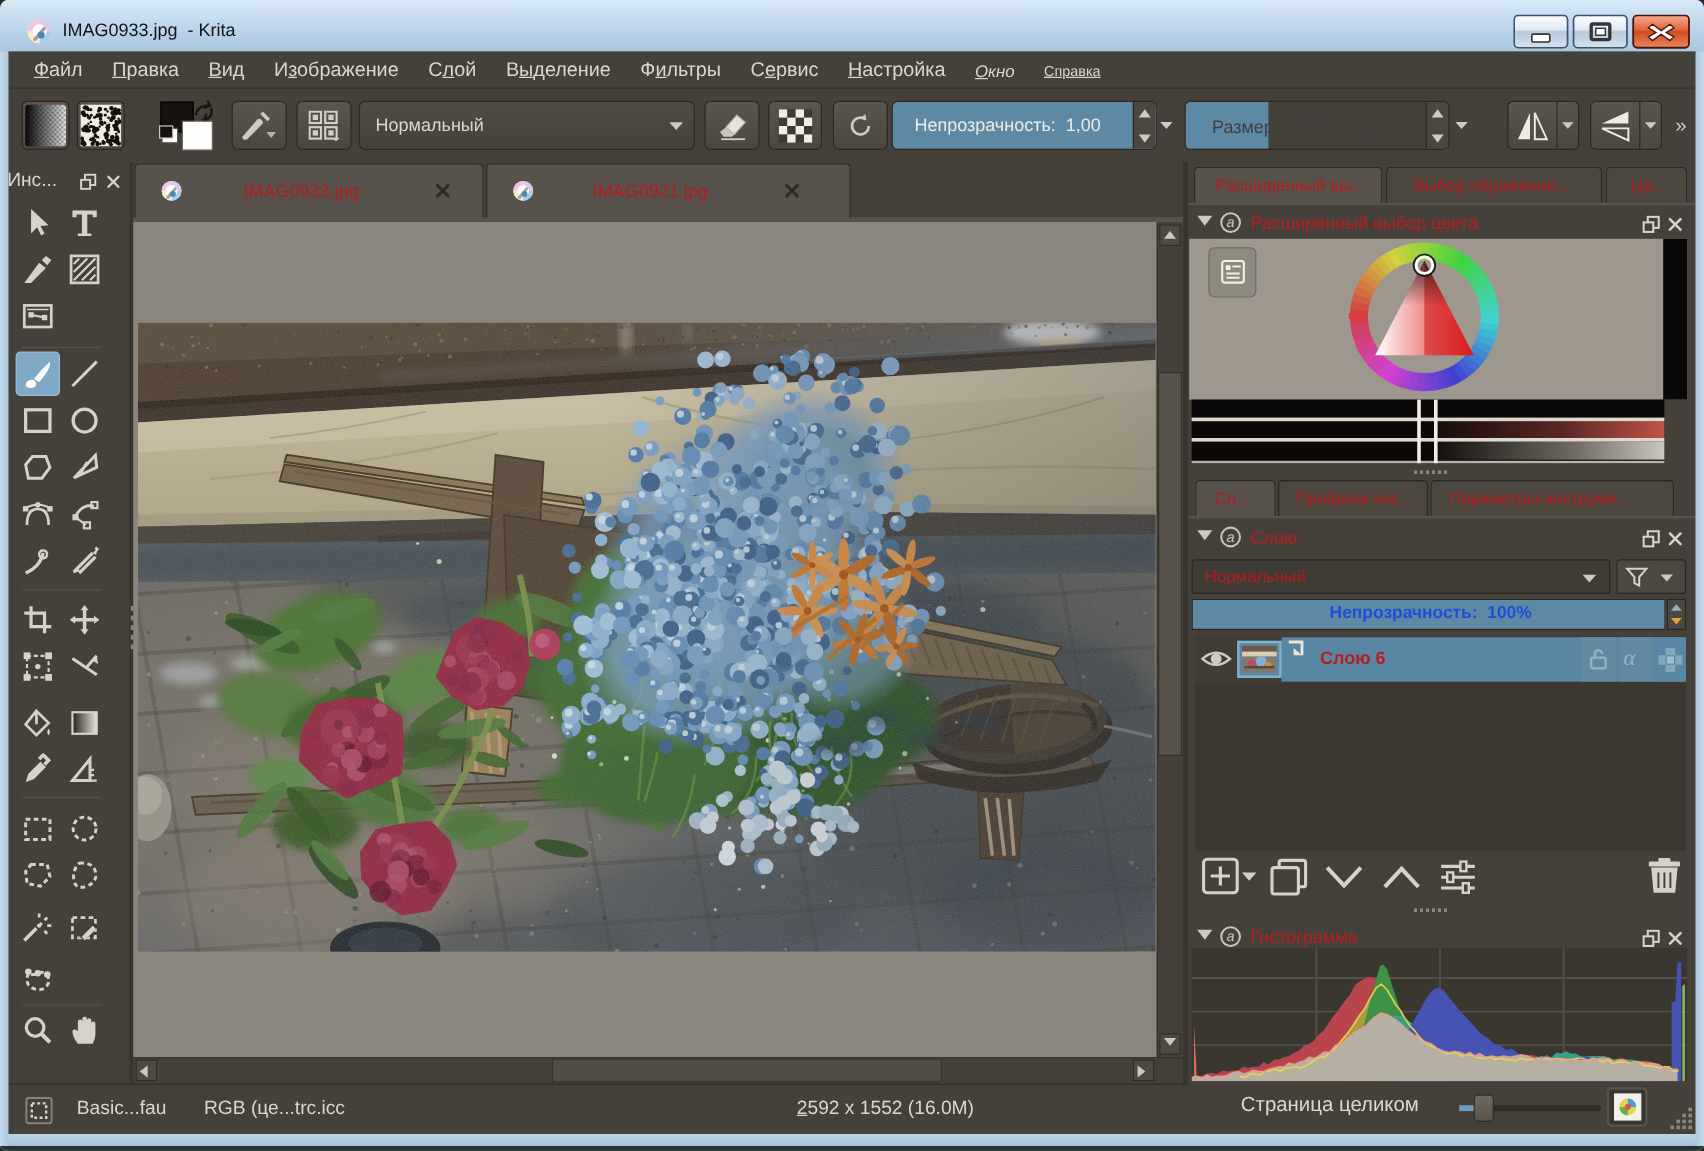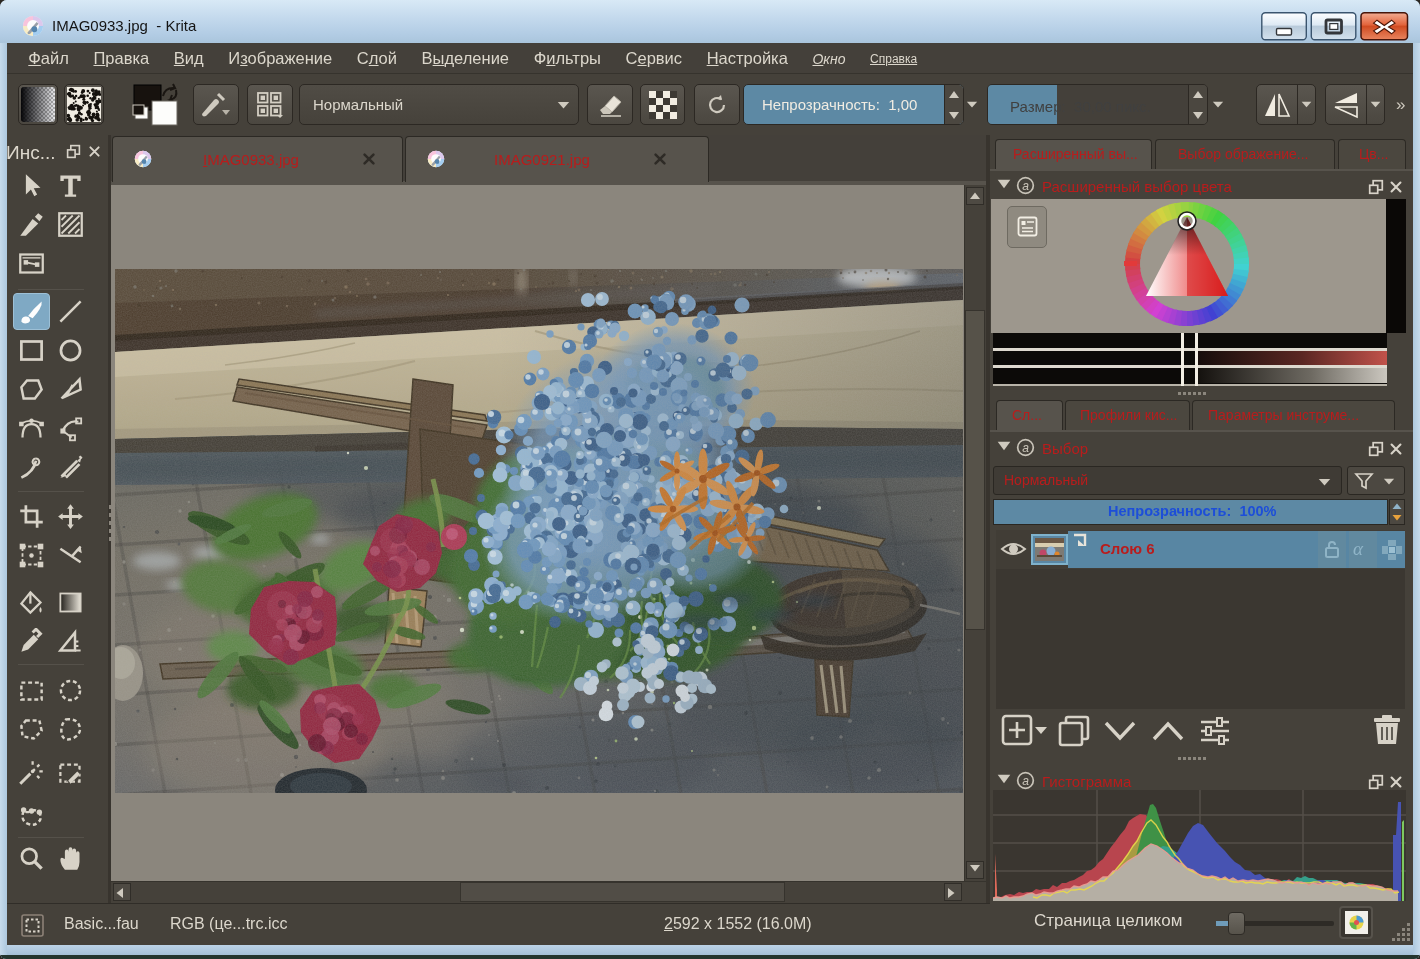--- a/index.html
+++ b/index.html
@@ -303,21 +303,21 @@
     <svg class="abs" style="left:1332px;top:91px" width="28" height="28" viewBox="0 0 28 28">
 <path d="M3 12 L25 12 L25 2 Z" fill="#f0ebe0"></path>
       <path d="M3 16 L25 16 L25 26 Z" fill="none" stroke="#f0ebe0" stroke-width="1.6"></path>
     </svg>
     <svg class="abs" style="left:1370px;top:101px" width="11" height="7" viewBox="0 0 10 6">
       <path d="M0.6 0.6 L9.4 0.6 L5 5.6Z" fill="#cfcabf"></path>
     </svg>
     <div class="abs t" style="left:1396px;top:95px;font-size:17px;color:#cfcabf;">»</div>
     <div class="abs" style="left:7px;top:135px;width:101px;height:768px;background:#45413a;"></div>
     <div class="abs" style="left:108px;top:135px;width:3px;height:768px;background:#38342e;"></div>
-    <div class="t abs" style="left:6px;top:142px;font-size:19px;">Инс...</div>
+    <div class="t abs" style="left:6px;top:142px;font-size:16px;">Инс...</div>
     <svg class="abs" style="left:66px;top:144px" width="15" height="15" viewBox="0 0 14 14">
       <rect x="4.5" y="1.5" width="8" height="8" fill="none" stroke="#d8d3c9" stroke-width="1.5"></rect>
       <rect x="1.5" y="5.5" width="7" height="7" fill="#45413a" stroke="#d8d3c9" stroke-width="1.5"></rect>
     </svg>
     <svg class="abs" style="left:88px;top:145px" width="13" height="13" viewBox="0 0 12 12">
       <path d="M2.2 2.2 L9.8 9.8 M9.8 2.2 L2.2 9.8" stroke="#d8d3c9" stroke-width="1.8" stroke-linecap="round"></path>
     </svg>
     <div class="abs" style="left:109px;top:505px;width:2px;height:4px;background:#8b867d;"></div>
     <div class="abs" style="left:109px;top:513px;width:2px;height:4px;background:#8b867d;"></div>
     <div class="abs" style="left:109px;top:521px;width:2px;height:4px;background:#8b867d;"></div>
@@ -2763,21 +2763,21 @@
     <div class="tabI" style="left:1192px;top:400px;width:203px;height:31px;"></div>
     <div class="tabtxt" style="left:1208px;top:407px;font-size:14px;">Параметры инструме...</div>
     <div class="abs" style="left:990px;top:430px;width:423px;height:2px;background:#57534c;"></div>
     <svg class="abs" style="left:997px;top:441px" width="14" height="10" viewBox="0 0 10 7">
       <path d="M0.5 0.5 H9.5 L5 6.5Z" fill="#cfcabf"></path>
     </svg>
     <svg class="abs" style="left:1016px;top:438px" width="19" height="19" viewBox="0 0 18 18">
 <circle cx="9" cy="9" r="7.4" fill="none" stroke="#c9c4b9" stroke-width="1.6"></circle>
 <text x="9" y="12.8" font-size="11.5" font-style="italic" fill="#c9c4b9" text-anchor="middle" font-family="Liberation Serif,serif">a</text>
     </svg>
-    <div class="tabtxt" style="left:1042px;top:440px;">Выбор</div>
+    <div class="tabtxt" style="left:1042px;top:440px;">Слою</div>
     <svg class="abs" style="left:1368px;top:441px" width="16" height="16" viewBox="0 0 14 14">
       <rect x="4.5" y="1.5" width="8" height="8" fill="none" stroke="#d8d3c9" stroke-width="1.5"></rect>
       <rect x="1.5" y="5.5" width="7" height="7" fill="#45413a" stroke="#d8d3c9" stroke-width="1.5"></rect>
     </svg>
     <svg class="abs" style="left:1389px;top:442px" width="14" height="14" viewBox="0 0 12 12">
       <path d="M2.2 2.2 L9.8 9.8 M9.8 2.2 L2.2 9.8" stroke="#d8d3c9" stroke-width="1.8" stroke-linecap="round"></path>
     </svg>
     <div class="abs" style="left:993px;top:466px;width:349px;height:29px;background:#3f3b35;border:1px solid #2a2722;border-radius:3px;"></div>
     <div class="tabtxt" style="left:1004px;top:472px;font-size:14px;">Нормальный</div>
     <svg class="abs" style="left:1318px;top:478px" width="13" height="8" viewBox="0 0 10 6">

